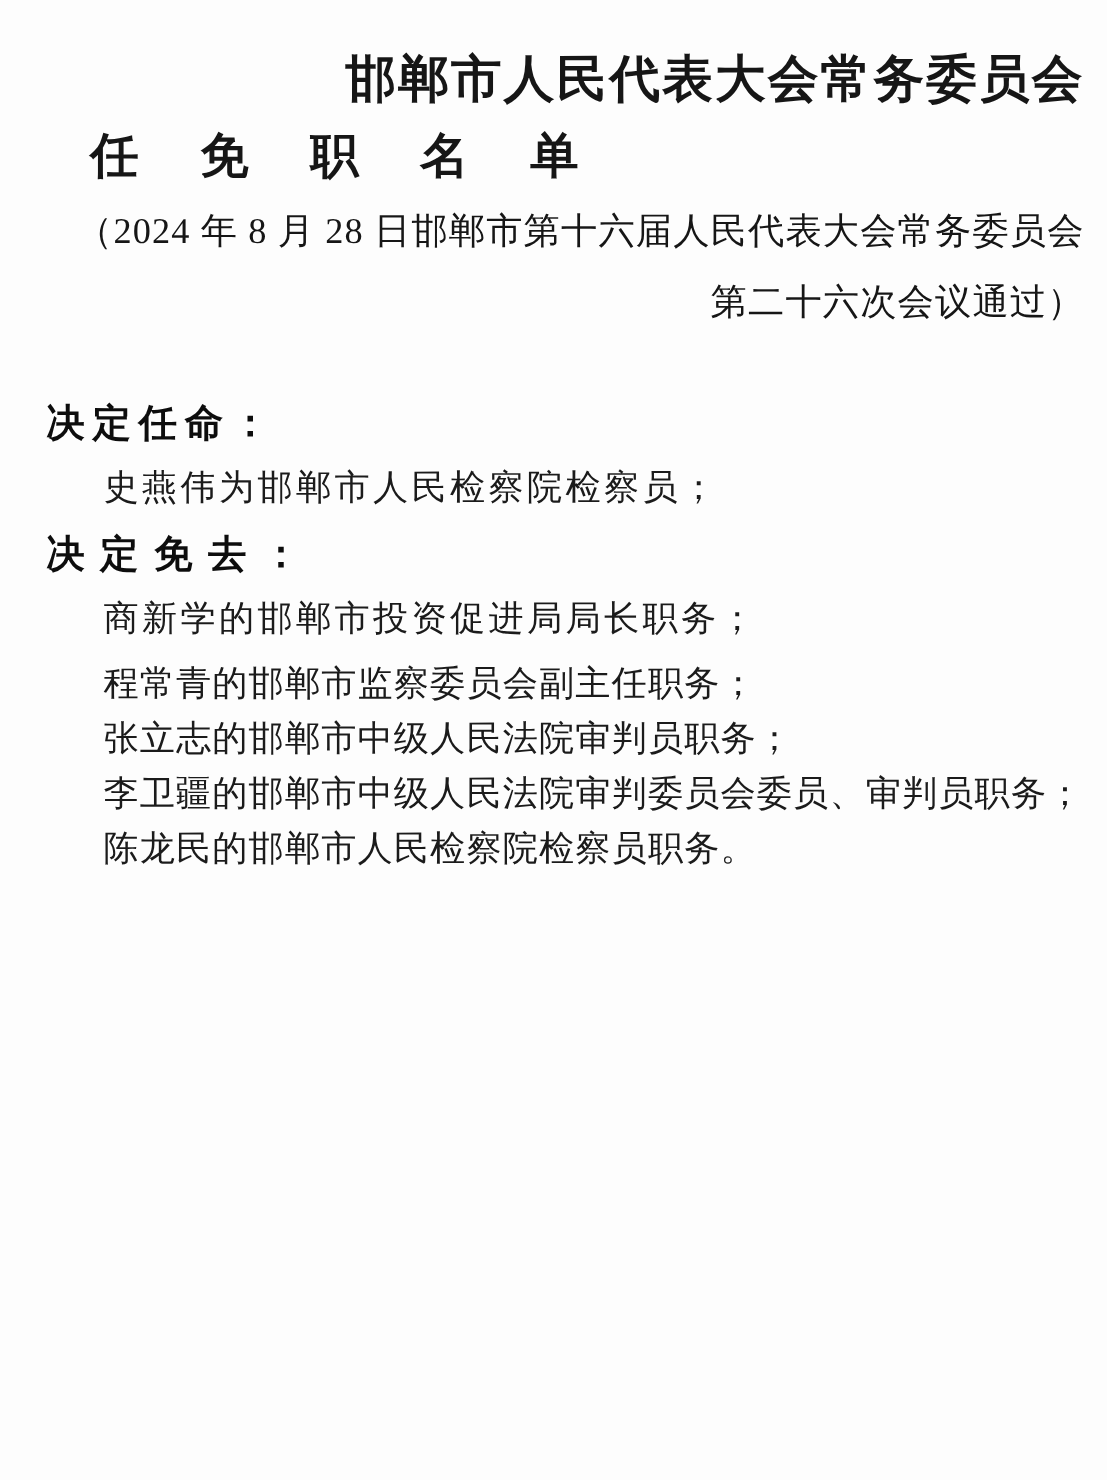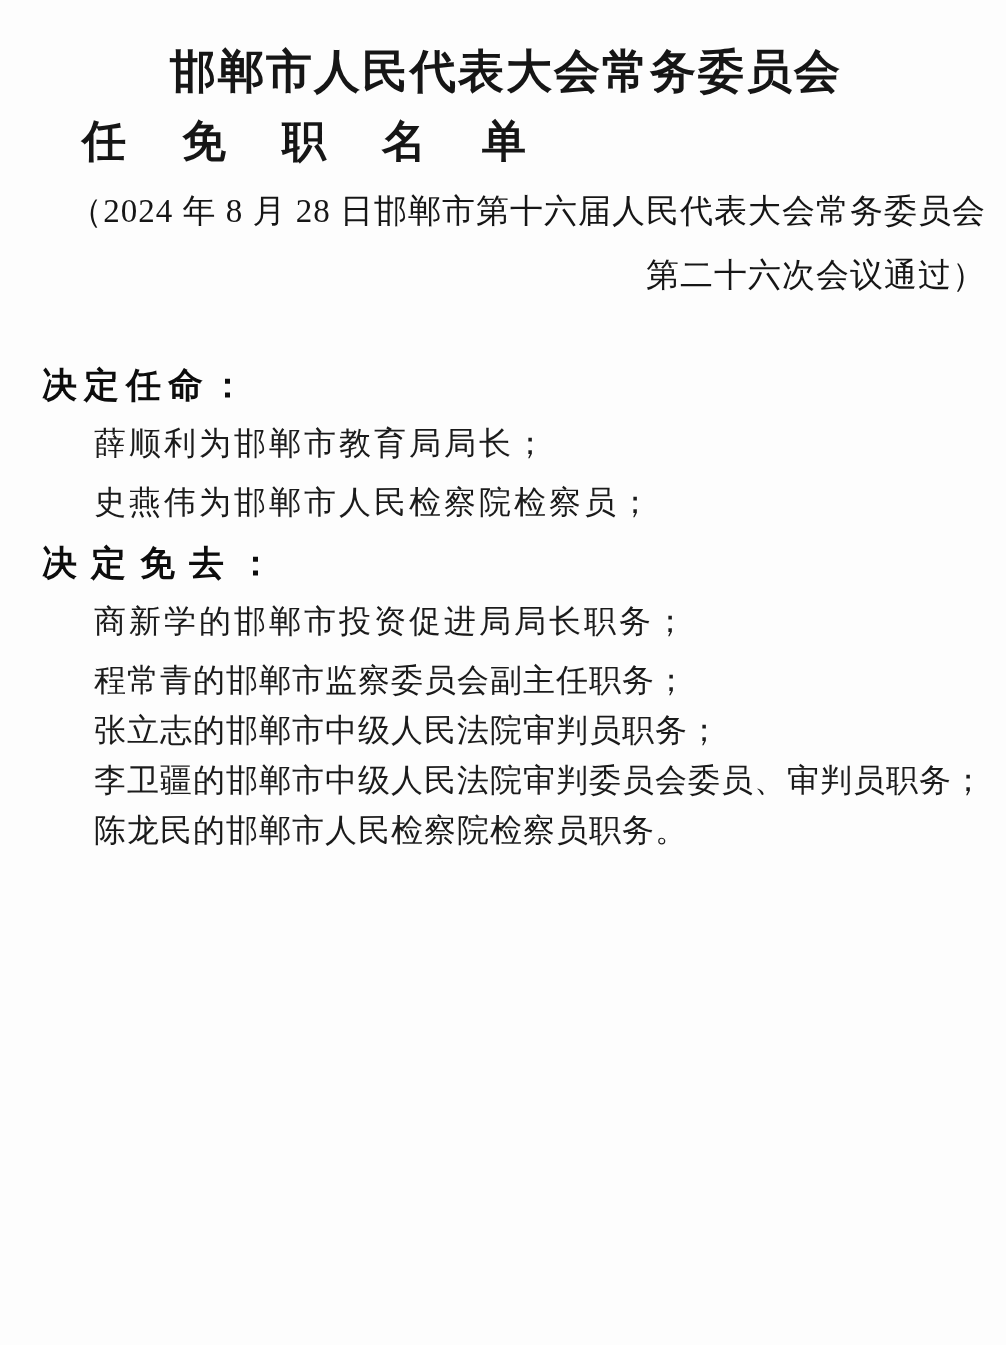--- a/index.html
+++ b/index.html
@@ -15,21 +15,21 @@
     font-family: "Liberation Serif", "DejaVu Serif", serif;
   }
   .page {
     box-sizing: border-box;
     width: 1006px;
     height: 1345px;
     padding: 34px 20px 0 26px;
   }
   .title1 {
     margin: 12px 0 0 0;
-    text-align: center;
+    text-align: right;
     font-size: 46px;
     line-height: 1.15;
     font-weight: bold;
     letter-spacing: 2px;
     font-family: "Liberation Serif", "DejaVu Serif", serif;
   }
   .title2 {
     margin: 18px 0 0 0;
     text-align: left;
     font-size: 44px;
@@ -88,21 +88,20 @@
   <h1 class="title1">邯郸市人民代表大会常务委员会</h1>
   <h2 class="title2">任免职名单</h2>
 
   <p class="meta">（2024 年 8 月 28 日邯郸市第十六届人民代表大会常务委员会</p>
   <p class="meta">第二十六次会议通过）</p>
 
   <div class="sections">
 
     <section class="sec sec-0">
       <p class="hdr">决定任命：</p>
-      <p class="item">薛顺利为邯郸市教育局局长；</p>
       <p class="item">史燕伟为邯郸市人民检察院检察员；</p>
     </section>
 
 
     <section class="sec sec-2">
       <p class="hdr">决定免去：</p>
       <p class="item">商新学的邯郸市投资促进局局长职务；</p>
     </section>
 
     <section class="sec sec-3">

